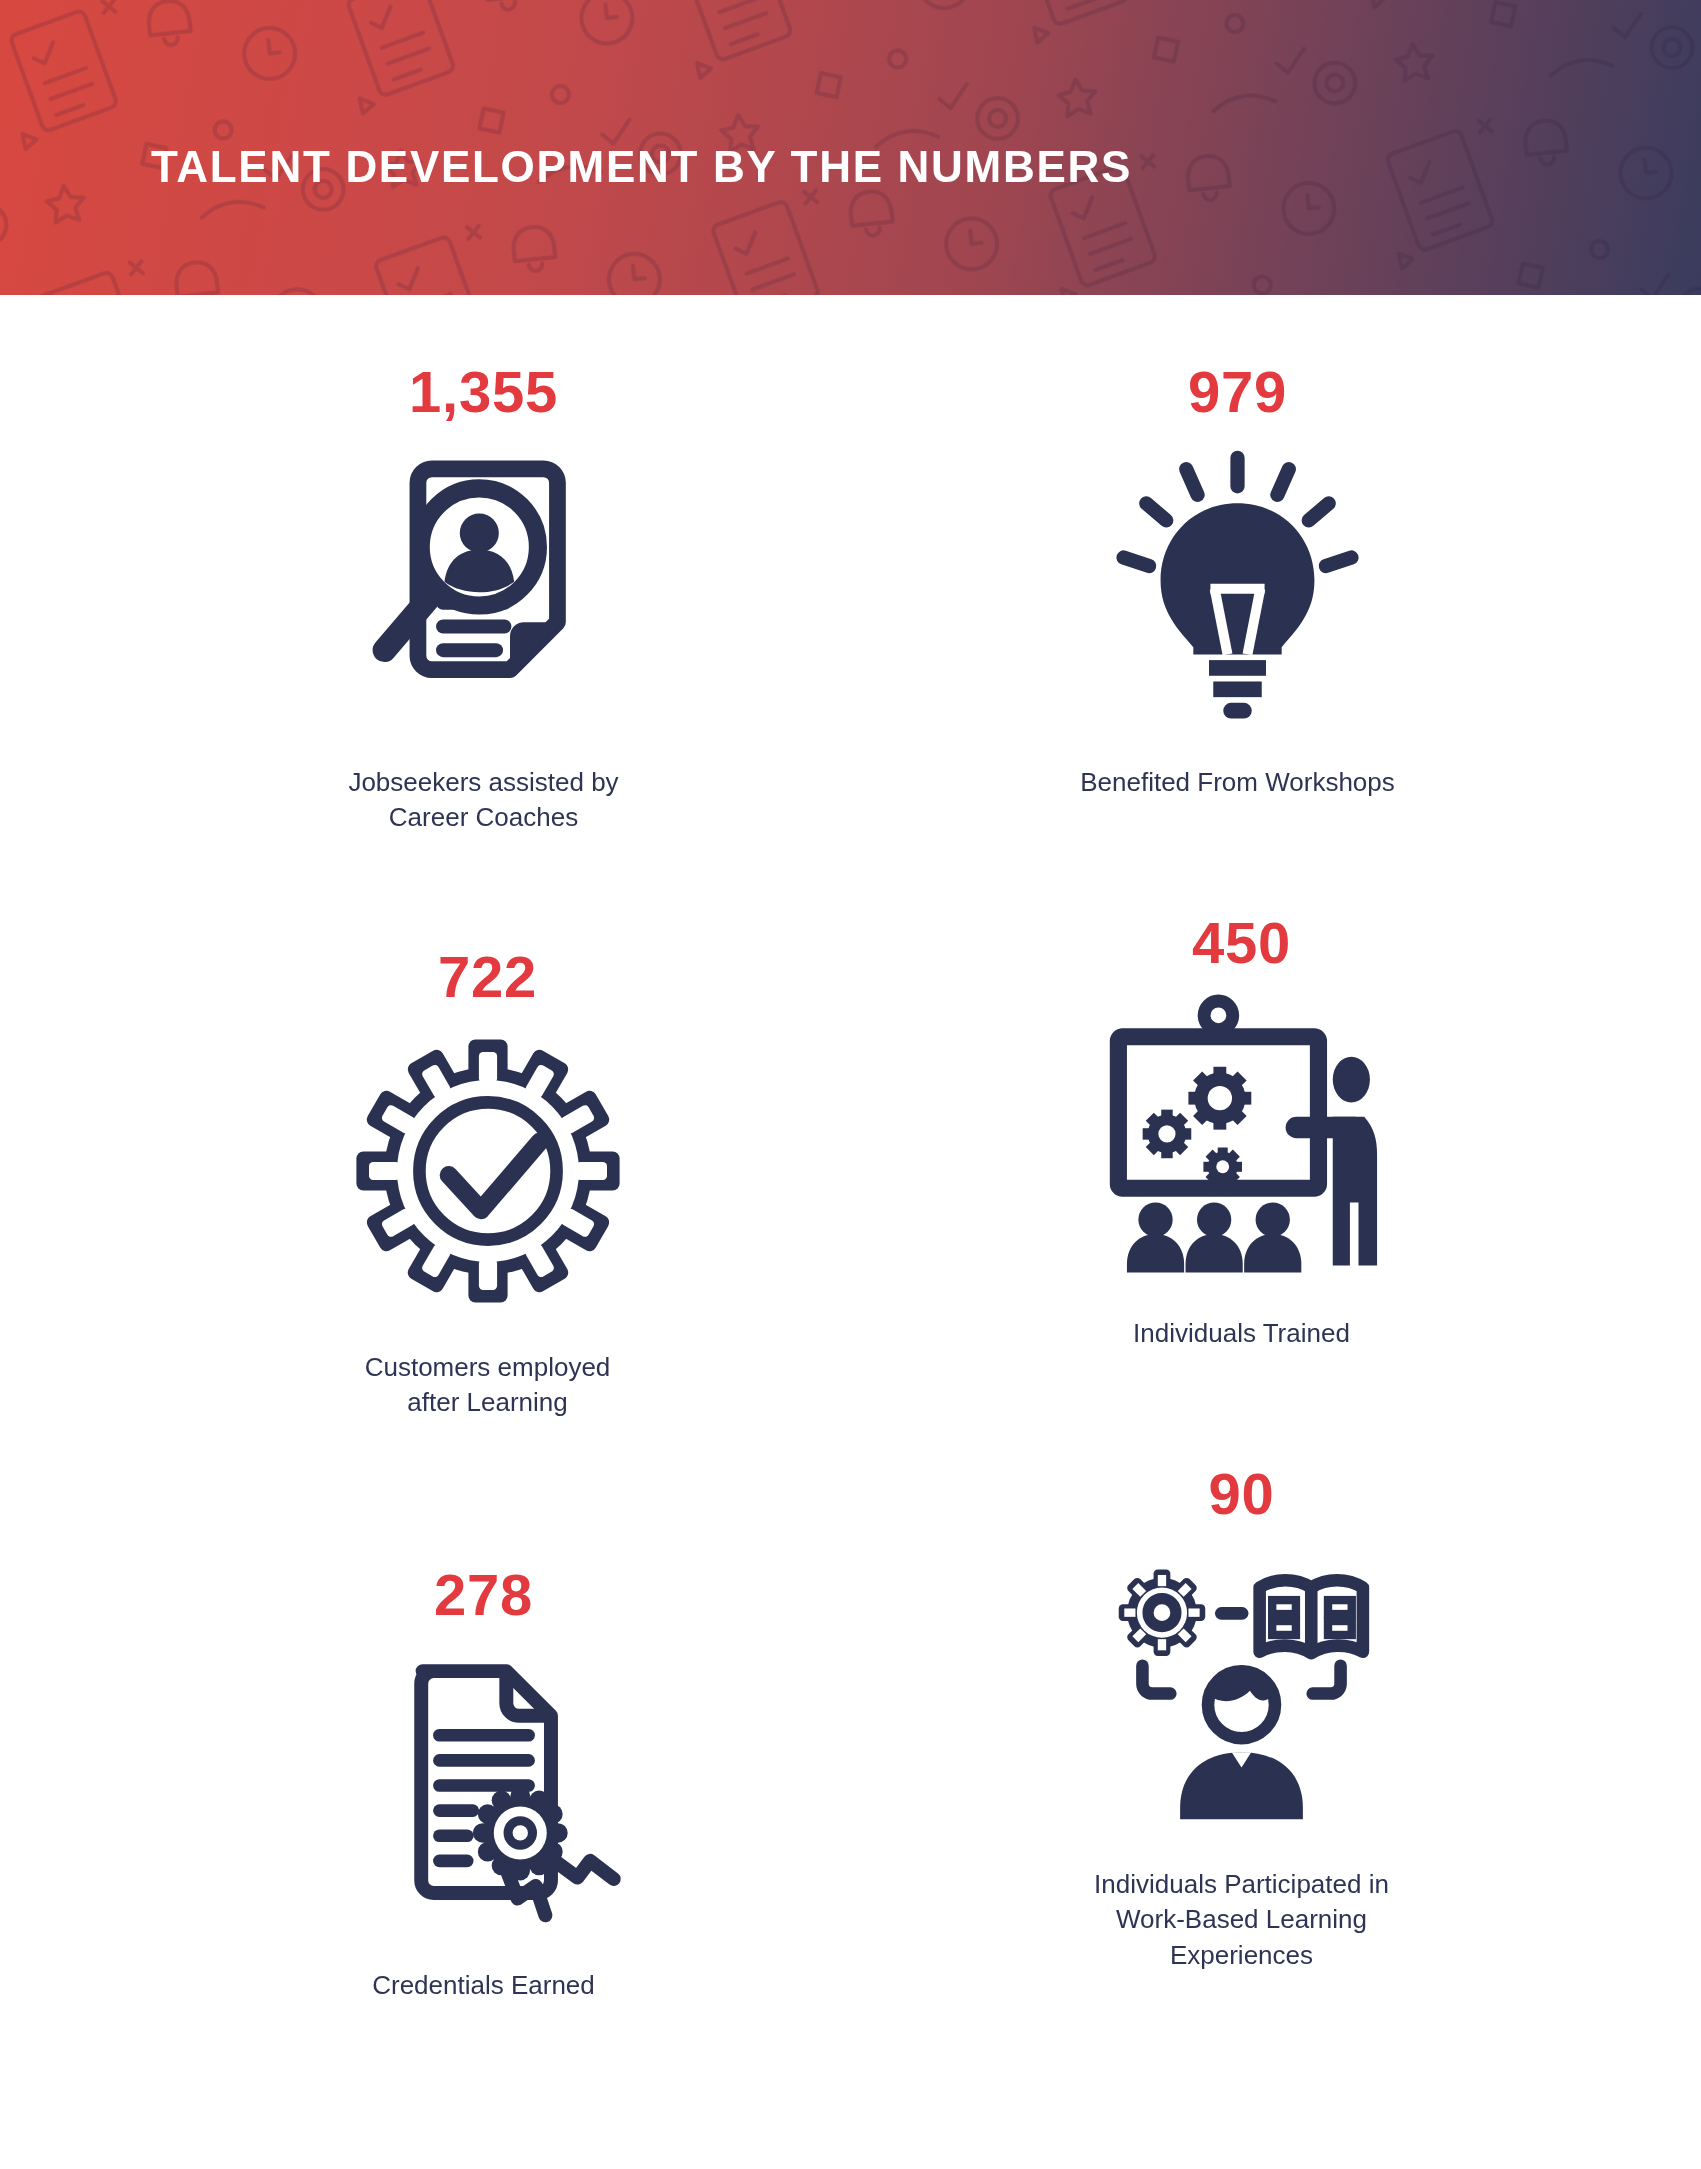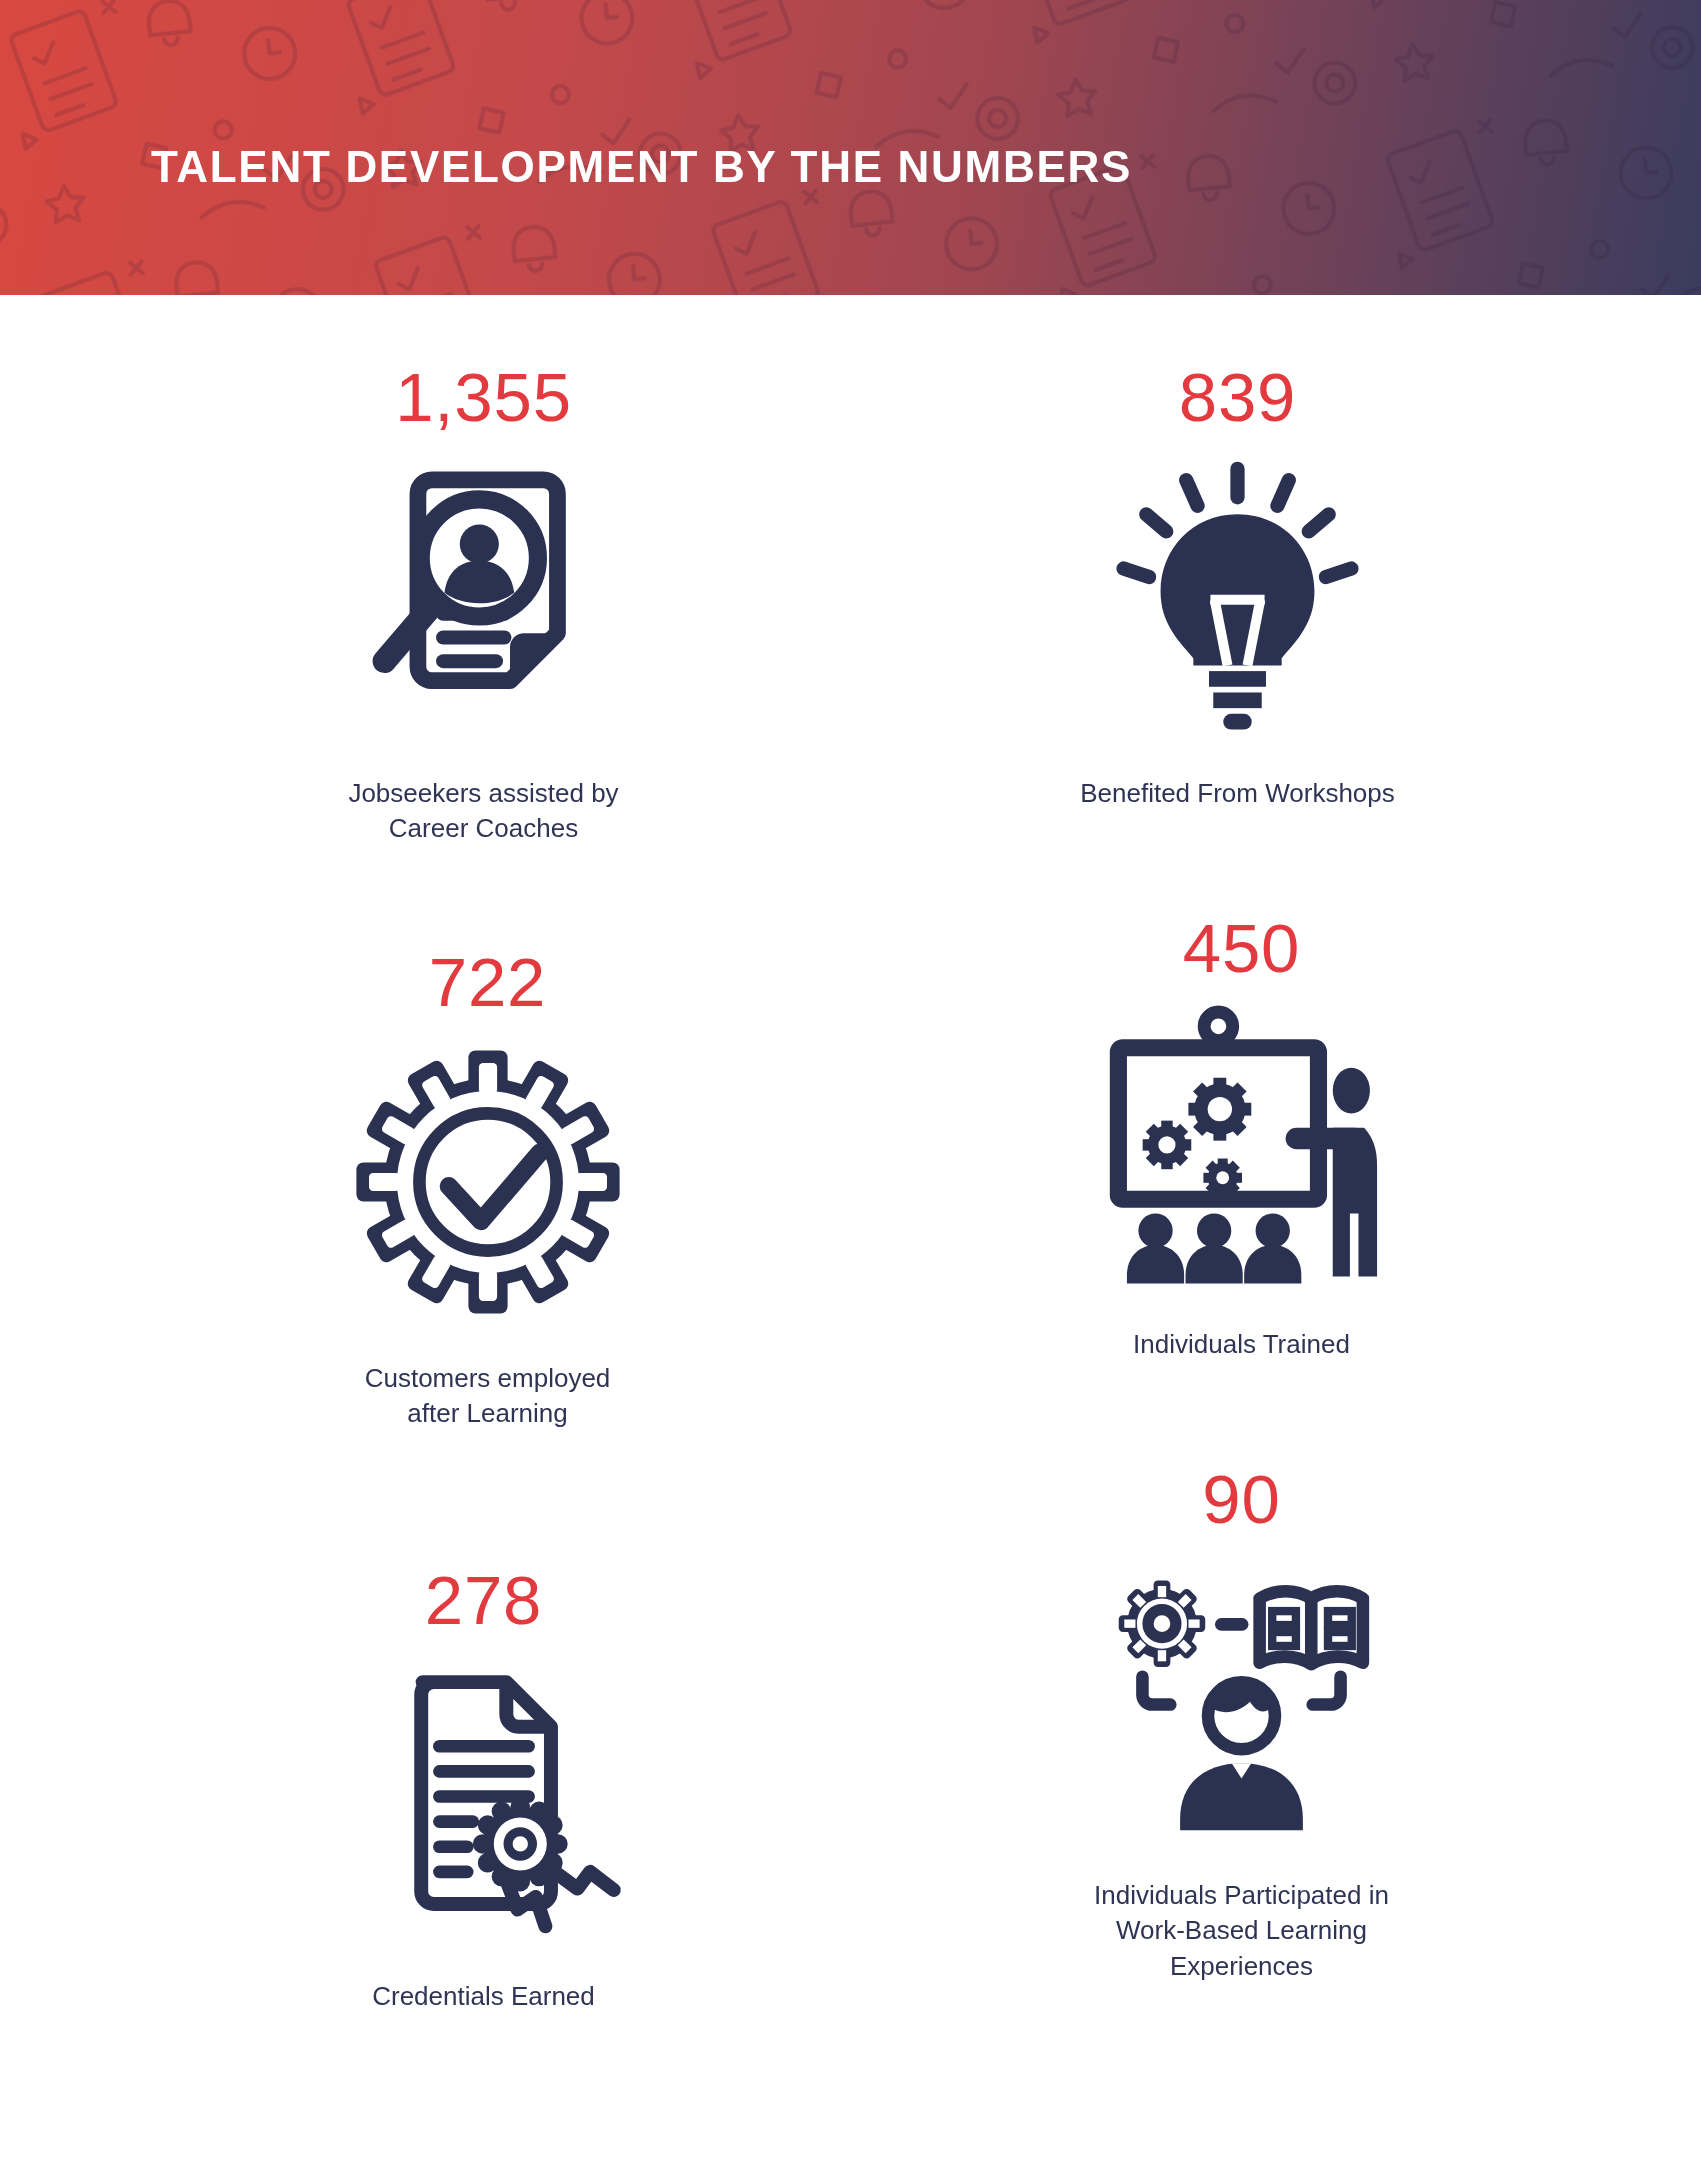--- a/index.html
+++ b/index.html
@@ -29,21 +29,21 @@
   .page-title{
     position:absolute;left:151px;top:142px;
     color:#ffffff;font-size:44px;font-weight:700;letter-spacing:1.7px;
     white-space:nowrap;
   }
   .stat{
     position:absolute;width:763px;
     display:flex;flex-direction:column;align-items:center;
   }
   .stat .num{
-    font-size:69px;font-weight:400;color:var(--red);line-height:1;
+    font-size:58px;font-weight:700;color:var(--red);line-height:1;
     letter-spacing:0.8px;
   }
   .stat .icon{
     margin-top:18.6px;height:293px;
     display:flex;align-items:center;justify-content:center;
   }
   .stat .label{
     margin-top:32px;
     font-size:26px;line-height:1.38;color:var(--label);
     text-align:center;white-space:pre-line;
@@ -108,21 +108,21 @@
         <circle cx="102" cy="72" r="42" fill="#ffffff" stroke="#2b3150" stroke-width="13"></circle>
         <circle cx="102" cy="62" r="14" fill="#2b3150"></circle>
         <path d="M77,97 c2,-16 12,-23 25,-23 s23,7 25,23 c-13,10 -37,10 -50,0 z" fill="#2b3150"></path>
       </svg>
     </div>
     <div class="label">Jobseekers assisted by
 Career Coaches</div>
   </div>
 
   <div class="stat stat-2">
-    <div class="num">839</div>
+    <div class="num">979</div>
     <div class="icon">
       <svg width="285" height="280" viewBox="0 0 200 196">
         <g stroke="#2b3150" stroke-width="10" stroke-linecap="round">
           <path d="M100,8 V28"></path>
           <path d="M64,16 L72,34"></path>
             <path d="M136,16 L128,34"></path>
           <path d="M36,40 L50,52"></path>
             <path d="M164,40 L150,52"></path>
           <path d="M20,78 L38,84"></path>
             <path d="M180,78 L162,84"></path>

